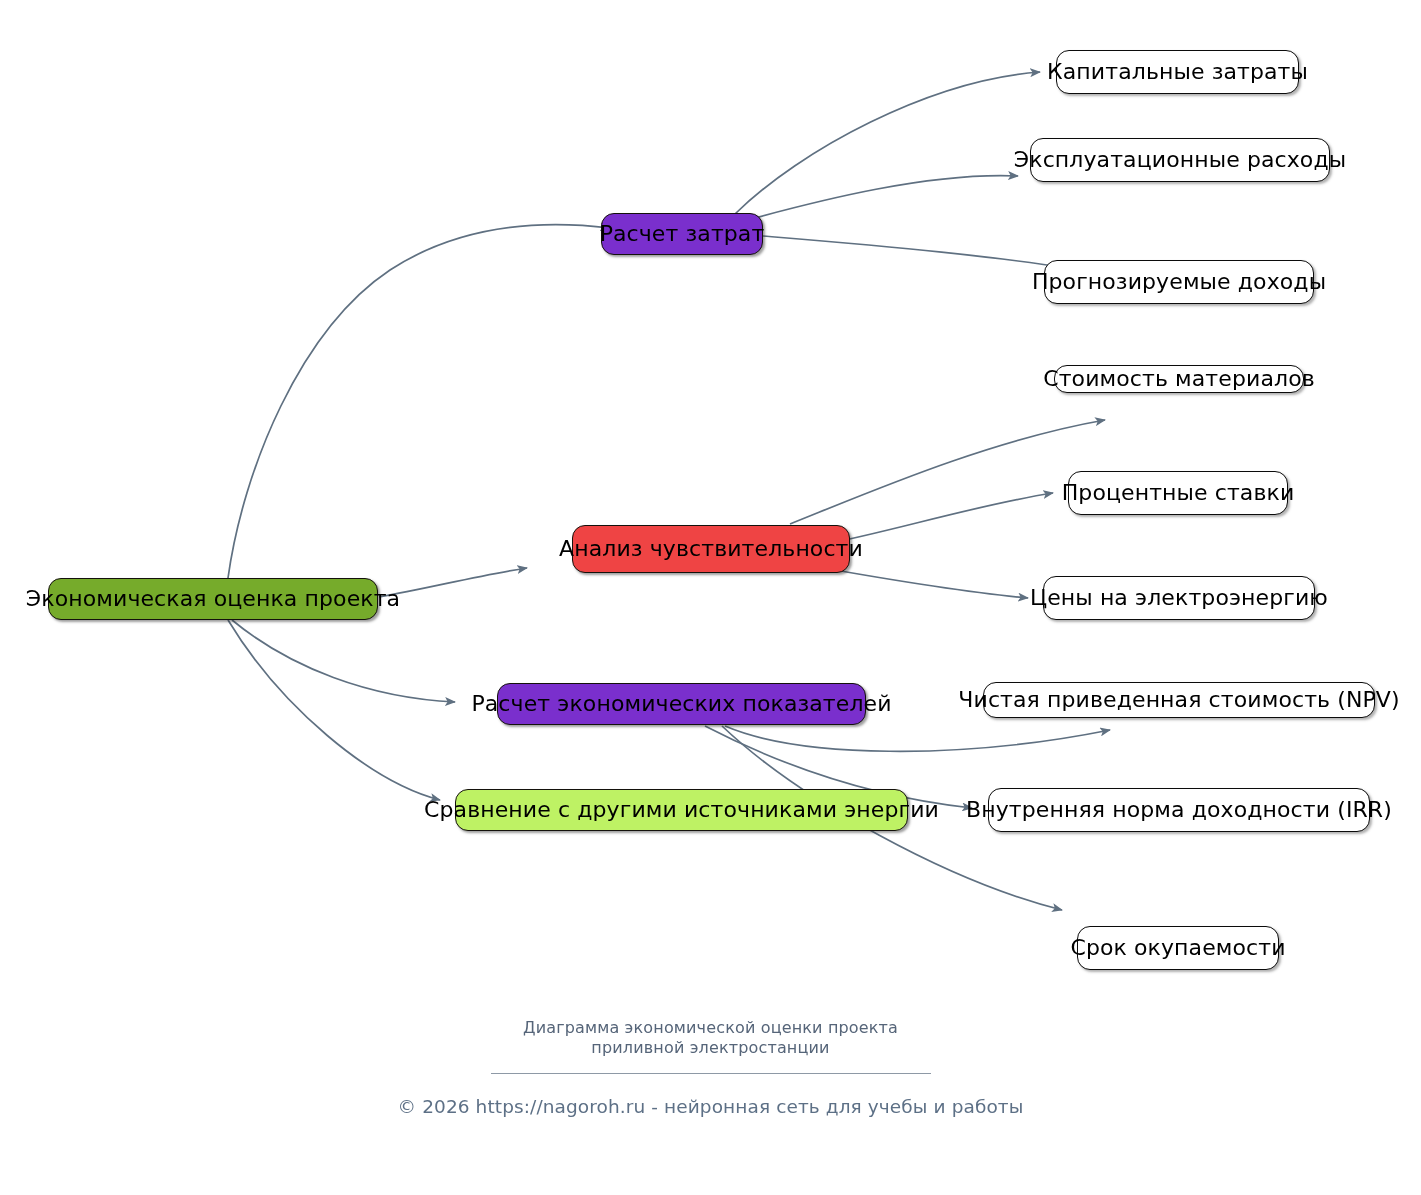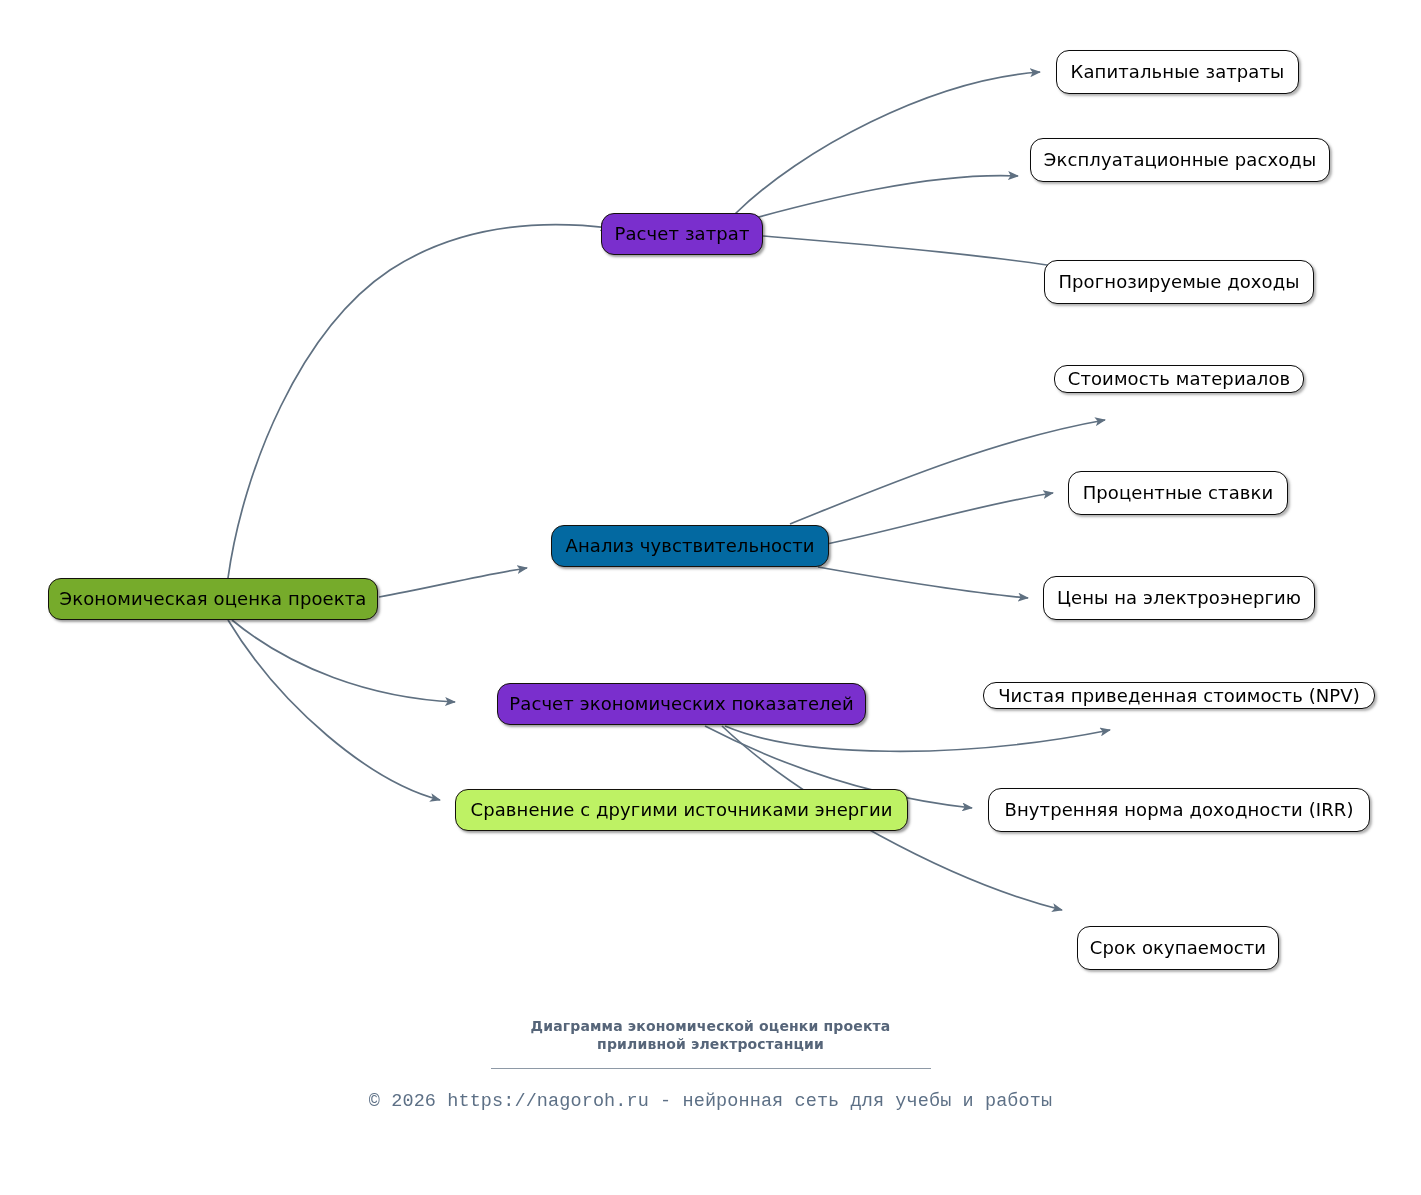--- a/index.html
+++ b/index.html
@@ -29,21 +29,21 @@
   .node {
     position: absolute;
     box-sizing: border-box;
     display: flex;
     align-items: center;
     justify-content: center;
     border-radius: 13px;
     white-space: nowrap;
     line-height: 1;
     color: #000000;
-    font-size: 18px;
+    font-size: 22px;
     letter-spacing: 0.1px;
     text-align: center;
   }
   .node.root {
     background: #76ab2b;
     border: 1.6px solid #14110c;
     box-shadow: 2px 2px 2.5px rgba(40,40,40,0.45);
   }
   .node.branch {
     background: #7a2fcd;
@@ -60,38 +60,37 @@
     padding: 0 4px;
   }
   #caption-block {
     position: absolute;
     left: 0;
     top: 1018px;
     width: 1421px;
     text-align: center;
   }
   #caption-title {
-    font-size: 14px;
-    font-weight: bold;
+    font-size: 16px;
+    font-weight: normal;
     color: #566579;
     line-height: 1.28;
     letter-spacing: 0.15px;
   }
   #caption-rule {
     width: 440px;
     height: 0;
     margin: 14px auto 0 auto;
     border-top: 1.6px solid #8e99a6;
   }
   #footer-text {
     margin-top: 22px;
     font-size: 18.5px;
     color: #5d7086;
     letter-spacing: 0.1px;
-    font-family: Liberation Mono, monospace;
   }
 </style>
 </head>
 <body>
 
 <div id="canvas">
 
   <svg id="edge-layer" viewBox="0 0 1421 1195" xmlns="http://www.w3.org/2000/svg">
     <defs>
       <marker id="arrowhead" markerWidth="11" markerHeight="9" refX="10" refY="4.5" orient="auto" markerUnits="userSpaceOnUse">
@@ -127,33 +126,33 @@
       </div>
       <div class="node leaf" style="left: 1054px; top: 365px; width: 250px; height: 28px;">
         <span class="node-label">Стоимость материалов</span>
       </div>
       <div class="node leaf" style="left: 1068px; top: 471px; width: 220px; height: 44px;">
         <span class="node-label">Процентные ставки</span>
       </div>
       <div class="node leaf" style="left: 1043px; top: 576px; width: 272px; height: 44px;">
         <span class="node-label">Цены на электроэнергию</span>
       </div>
-      <div class="node leaf" style="left: 983px; top: 682px; width: 392px; height: 27px; align-items: center;">
+      <div class="node leaf" style="left: 983px; top: 682px; width: 392px; height: 36px; align-items: center;">
         <span class="node-label">Чистая приведенная стоимость (NPV)</span>
       </div>
       <div class="node leaf" style="left: 988px; top: 788px; width: 382px; height: 44px;">
         <span class="node-label">Внутренняя норма доходности (IRR)</span>
       </div>
       <div class="node leaf" style="left: 1077px; top: 926px; width: 202px; height: 44px;">
         <span class="node-label">Срок окупаемости</span>
       </div>
       <div class="node branch" style="left: 601px; top: 213px; width: 162px; height: 42px; background: rgb(122, 47, 205);">
         <span class="node-label">Расчет затрат</span>
       </div>
-      <div class="node branch" style="left: 551px; top: 525px; width: 278px; height: 42px; background: #0369a1;">
+      <div class="node branch" style="left: 572px; top: 525px; width: 278px; height: 48px; background: #ef4444;">
         <span class="node-label">Анализ чувствительности</span>
       </div>
       <div class="node branch" style="left: 497px; top: 683px; width: 369px; height: 42px; background: rgb(122, 47, 205);">
         <span class="node-label">Расчет экономических показателей</span>
       </div>
       <div class="node branch" style="left: 455px; top: 789px; width: 453px; height: 42px; background: #bef264;">
         <span class="node-label">Сравнение с другими источниками энергии</span>
       </div>
       <div class="node root" style="left: 48px; top: 578px; width: 330px; height: 42px; background: rgb(118, 171, 43);">
         <span class="node-label">Экономическая оценка проекта</span>

